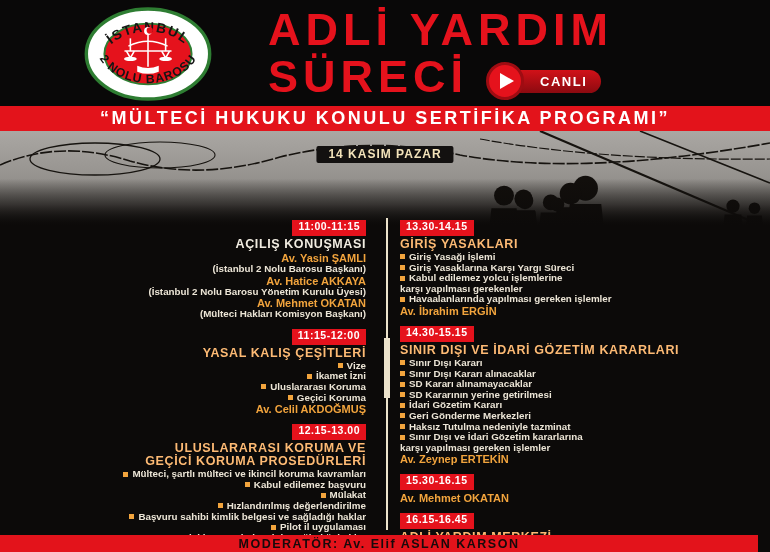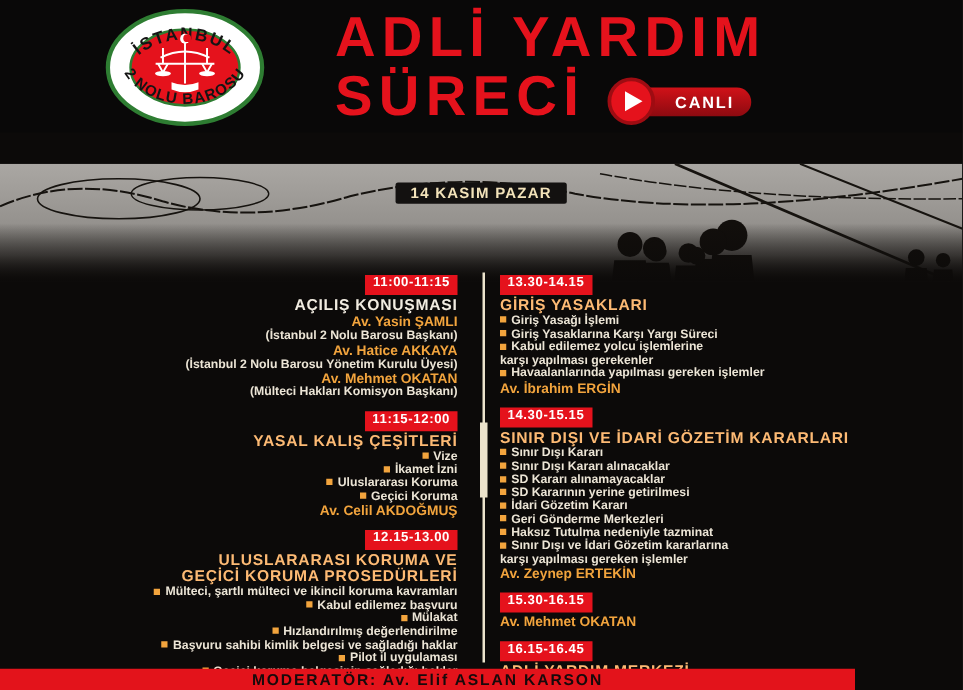--- a/index.html
+++ b/index.html
@@ -45,21 +45,21 @@
                 font-size:10.5px; line-height:12px; padding:0 6px 4px; margin-bottom:2px; letter-spacing:0.5px; }
   .s-title { font-weight:bold; font-size:12.5px; line-height:13px; letter-spacing:0.6px; margin-bottom:1px; }
   .s-title.orange { color:#fdba74; }
   .s-title.white  { color:#f1ece1; }
   .line { font-size:9.8px; line-height:10.6px; font-weight:bold; color:#ece5d6; }
   .line.speaker { color:#f2a43d; font-size:11px; line-height:12px; }
   .line.plain { color:#ece5d6; }
   .bsq { display:inline-block; width:5px; height:5px; background:#f2a43d; margin:0 4px 1px 0; vertical-align:middle; }
 
   
-  .moderator { position:absolute; bottom:0; left:0; width:684px; height:17px; background:#e3131b;
+  .moderator { position:absolute; bottom:0; left:0; width:758px; height:17px; background:#e3131b;
                display:flex; align-items:center; justify-content:center; }
   .moderator-text { color:#170a0b; font-weight:bold; font-size:12.5px; letter-spacing:1.5px; }
 </style>
 </head>
 <body>
 
 <div class="poster">
 
   <div class="header">
     <svg class="logo" viewBox="0 0 132 96">
@@ -100,20 +100,23 @@
             <span>CANLI</span>
           </div>
           <div class="live-circle">
             <div class="play-tri"></div>
           </div>
         </div>
       </div>
     </div>
   </div>
 
+  <div class="banner">
+    <div class="banner-text">“MÜLTECİ HUKUKU KONULU SERTİFİKA PROGRAMI”</div>
+  </div>
 
   <svg class="photo" viewBox="0 0 770 94" preserveAspectRatio="none">
     <defs>
       <linearGradient id="sky" x1="0" y1="0" x2="0" y2="1">
         <stop offset="0" stop-color="#aaa7a3"></stop>
         <stop offset="0.5" stop-color="#95928e"></stop>
         <stop offset="0.78" stop-color="#6b6864"></stop>
         <stop offset="1" stop-color="#23201d"></stop>
       </linearGradient>
       <linearGradient id="fade" x1="0" y1="0" x2="0" y2="1">

